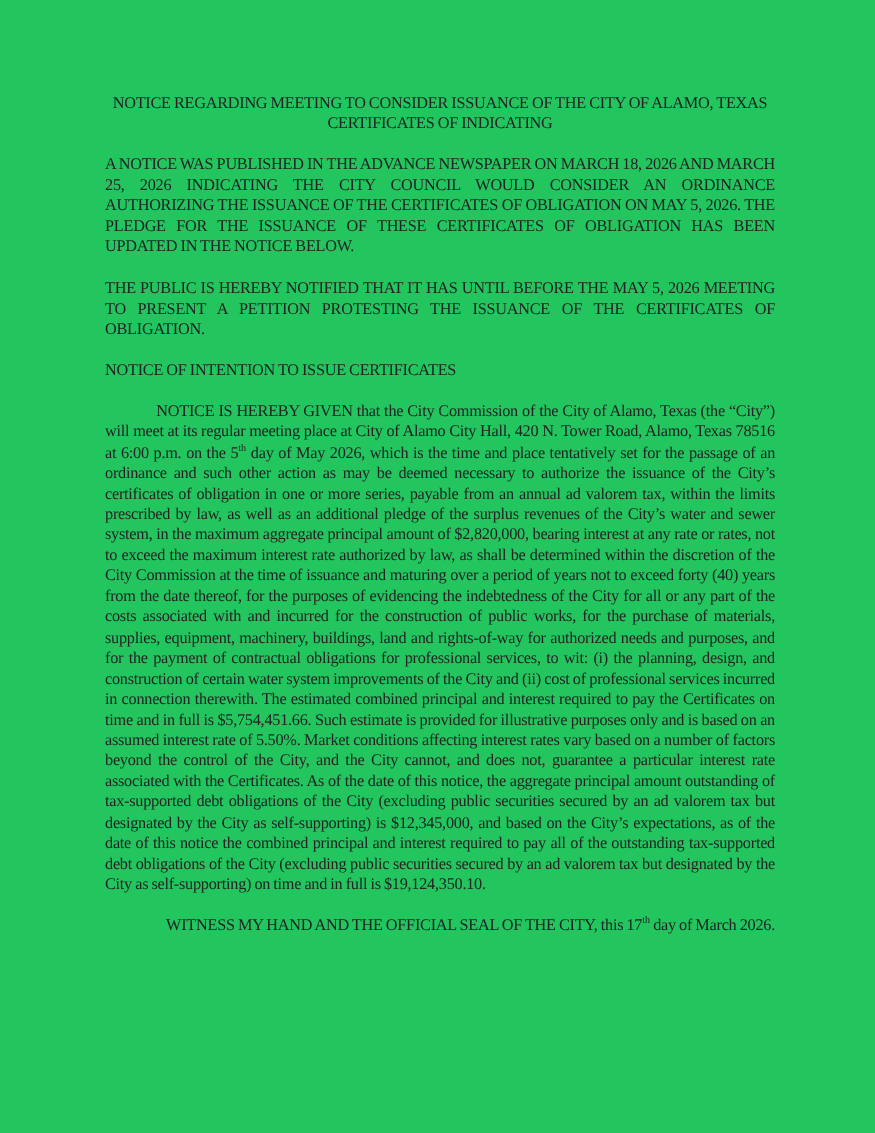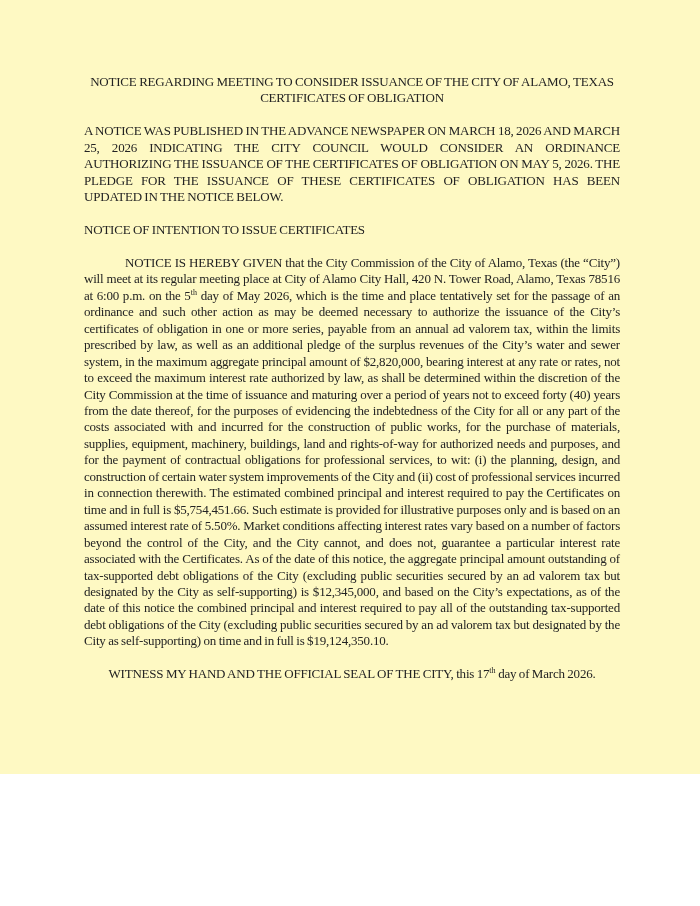--- a/index.html
+++ b/index.html
@@ -3,22 +3,22 @@
 <meta charset="utf-8">
 <style>
   html, body {
     margin: 0;
     padding: 0;
     background: #ffffff;
   }
   .page {
     position: relative;
     width: 700px;
-    height: 774px;
-    background: #fef9c3;
+    height: 906px;
+    background: #22c55e;
     overflow: hidden;
     font-family: "Liberation Serif", "DejaVu Serif", serif;
     color: #232323;
   }
   .content {
     padding: 74px 80px 0 84px;
     font-size: 13px;
     line-height: 16.45px;
     letter-spacing: -0.2px;
     word-spacing: -0.5px;
@@ -32,46 +32,47 @@
   }
   p.para {
     margin: 16.45px 0;
     text-align: justify;
   }
   p.body-para {
     text-indent: 41px;
   }
   p.witness {
     margin: 9px 0;
-    text-align: center;
+    text-align: right;
   }
   .signature {
     margin: 16.45px 0 0 285px;
     text-align: left;
   }
   sup {
     font-size: 0.62em;
     line-height: 0;
     vertical-align: super;
     letter-spacing: 0;
   }
 </style>
 </head>
 <body>
 
 <div class="page">
   <div class="content">
 
     <div class="title">
       <div>NOTICE REGARDING MEETING TO CONSIDER ISSUANCE OF THE CITY OF ALAMO, TEXAS</div>
-      <div>CERTIFICATES OF OBLIGATION</div>
+      <div>CERTIFICATES OF INDICATING</div>
     </div>
 
     <p class="para">A NOTICE WAS PUBLISHED IN THE ADVANCE NEWSPAPER ON MARCH 18, 2026 AND MARCH 25, 2026 INDICATING THE CITY COUNCIL WOULD CONSIDER AN ORDINANCE AUTHORIZING THE ISSUANCE OF THE CERTIFICATES OF OBLIGATION ON MAY 5, 2026.  THE PLEDGE FOR THE ISSUANCE OF THESE CERTIFICATES OF OBLIGATION HAS BEEN UPDATED IN THE NOTICE BELOW.</p>
 
+    <p class="para">THE PUBLIC IS HEREBY NOTIFIED THAT IT HAS UNTIL BEFORE THE MAY 5, 2026 MEETING TO PRESENT A PETITION PROTESTING THE ISSUANCE OF THE CERTIFICATES OF OBLIGATION.</p>
 
     <div class="heading">NOTICE OF INTENTION TO ISSUE CERTIFICATES</div>
 
     <p class="para body-para"><span>NOTICE IS HEREBY GIVEN that the City Commission of the City of Alamo, Texas (the “City”) will meet at its regular meeting place at City of Alamo City Hall, 420 N. Tower Road, Alamo, Texas 78516 at 6:00 p.m. on the 5</span><sup>th</sup><span> day of May 2026, which is the time and place tentatively set for the passage of an ordinance and such other action as may be deemed necessary to authorize the issuance of the City’s certificates of obligation in one or more series, payable from an annual ad valorem tax, within the limits prescribed by law, as well as an additional pledge of the surplus revenues of the City’s water and sewer system, in the maximum aggregate principal amount of $2,820,000, bearing interest at any rate or rates, not to exceed the maximum interest rate authorized by law, as shall be determined within the discretion of the City Commission at the time of issuance and maturing over a period of years not to exceed forty (40) years from the date thereof, for the purposes of evidencing the indebtedness of the City for all or any part of the costs associated with and incurred for the construction of public works, for the purchase of materials, supplies, equipment, machinery, buildings, land and rights-of-way for authorized needs and purposes, and for the payment of contractual obligations for professional services, to wit: (i) the planning, design, and construction of certain water system improvements of the City and (ii) cost of professional services incurred in connection therewith. The estimated combined principal and interest required to pay the Certificates on time and in full is $5,754,451.66.  Such estimate is provided for illustrative purposes only and is based on an assumed interest rate of 5.50%.  Market conditions affecting interest rates vary based on a number of factors beyond the control of the City, and the City cannot, and does not, guarantee a particular interest rate associated with the Certificates. As of the date of this notice, the aggregate principal amount outstanding of tax-supported debt obligations of the City (excluding public securities secured by an ad valorem tax but designated by the City as self-supporting) is $12,345,000, and based on the City’s expectations, as of the date of this notice the combined principal and interest required to pay all of the outstanding tax-supported debt obligations of the City (excluding public securities secured by an ad valorem tax but designated by the City as self-supporting) on time and in full is $19,124,350.10.</span></p>
 
     <p class="witness"><span>WITNESS MY HAND AND THE OFFICIAL SEAL OF THE CITY, this 17</span><sup>th</sup><span> day of March 2026.</span></p>
 
 
   </div>
 </div>

